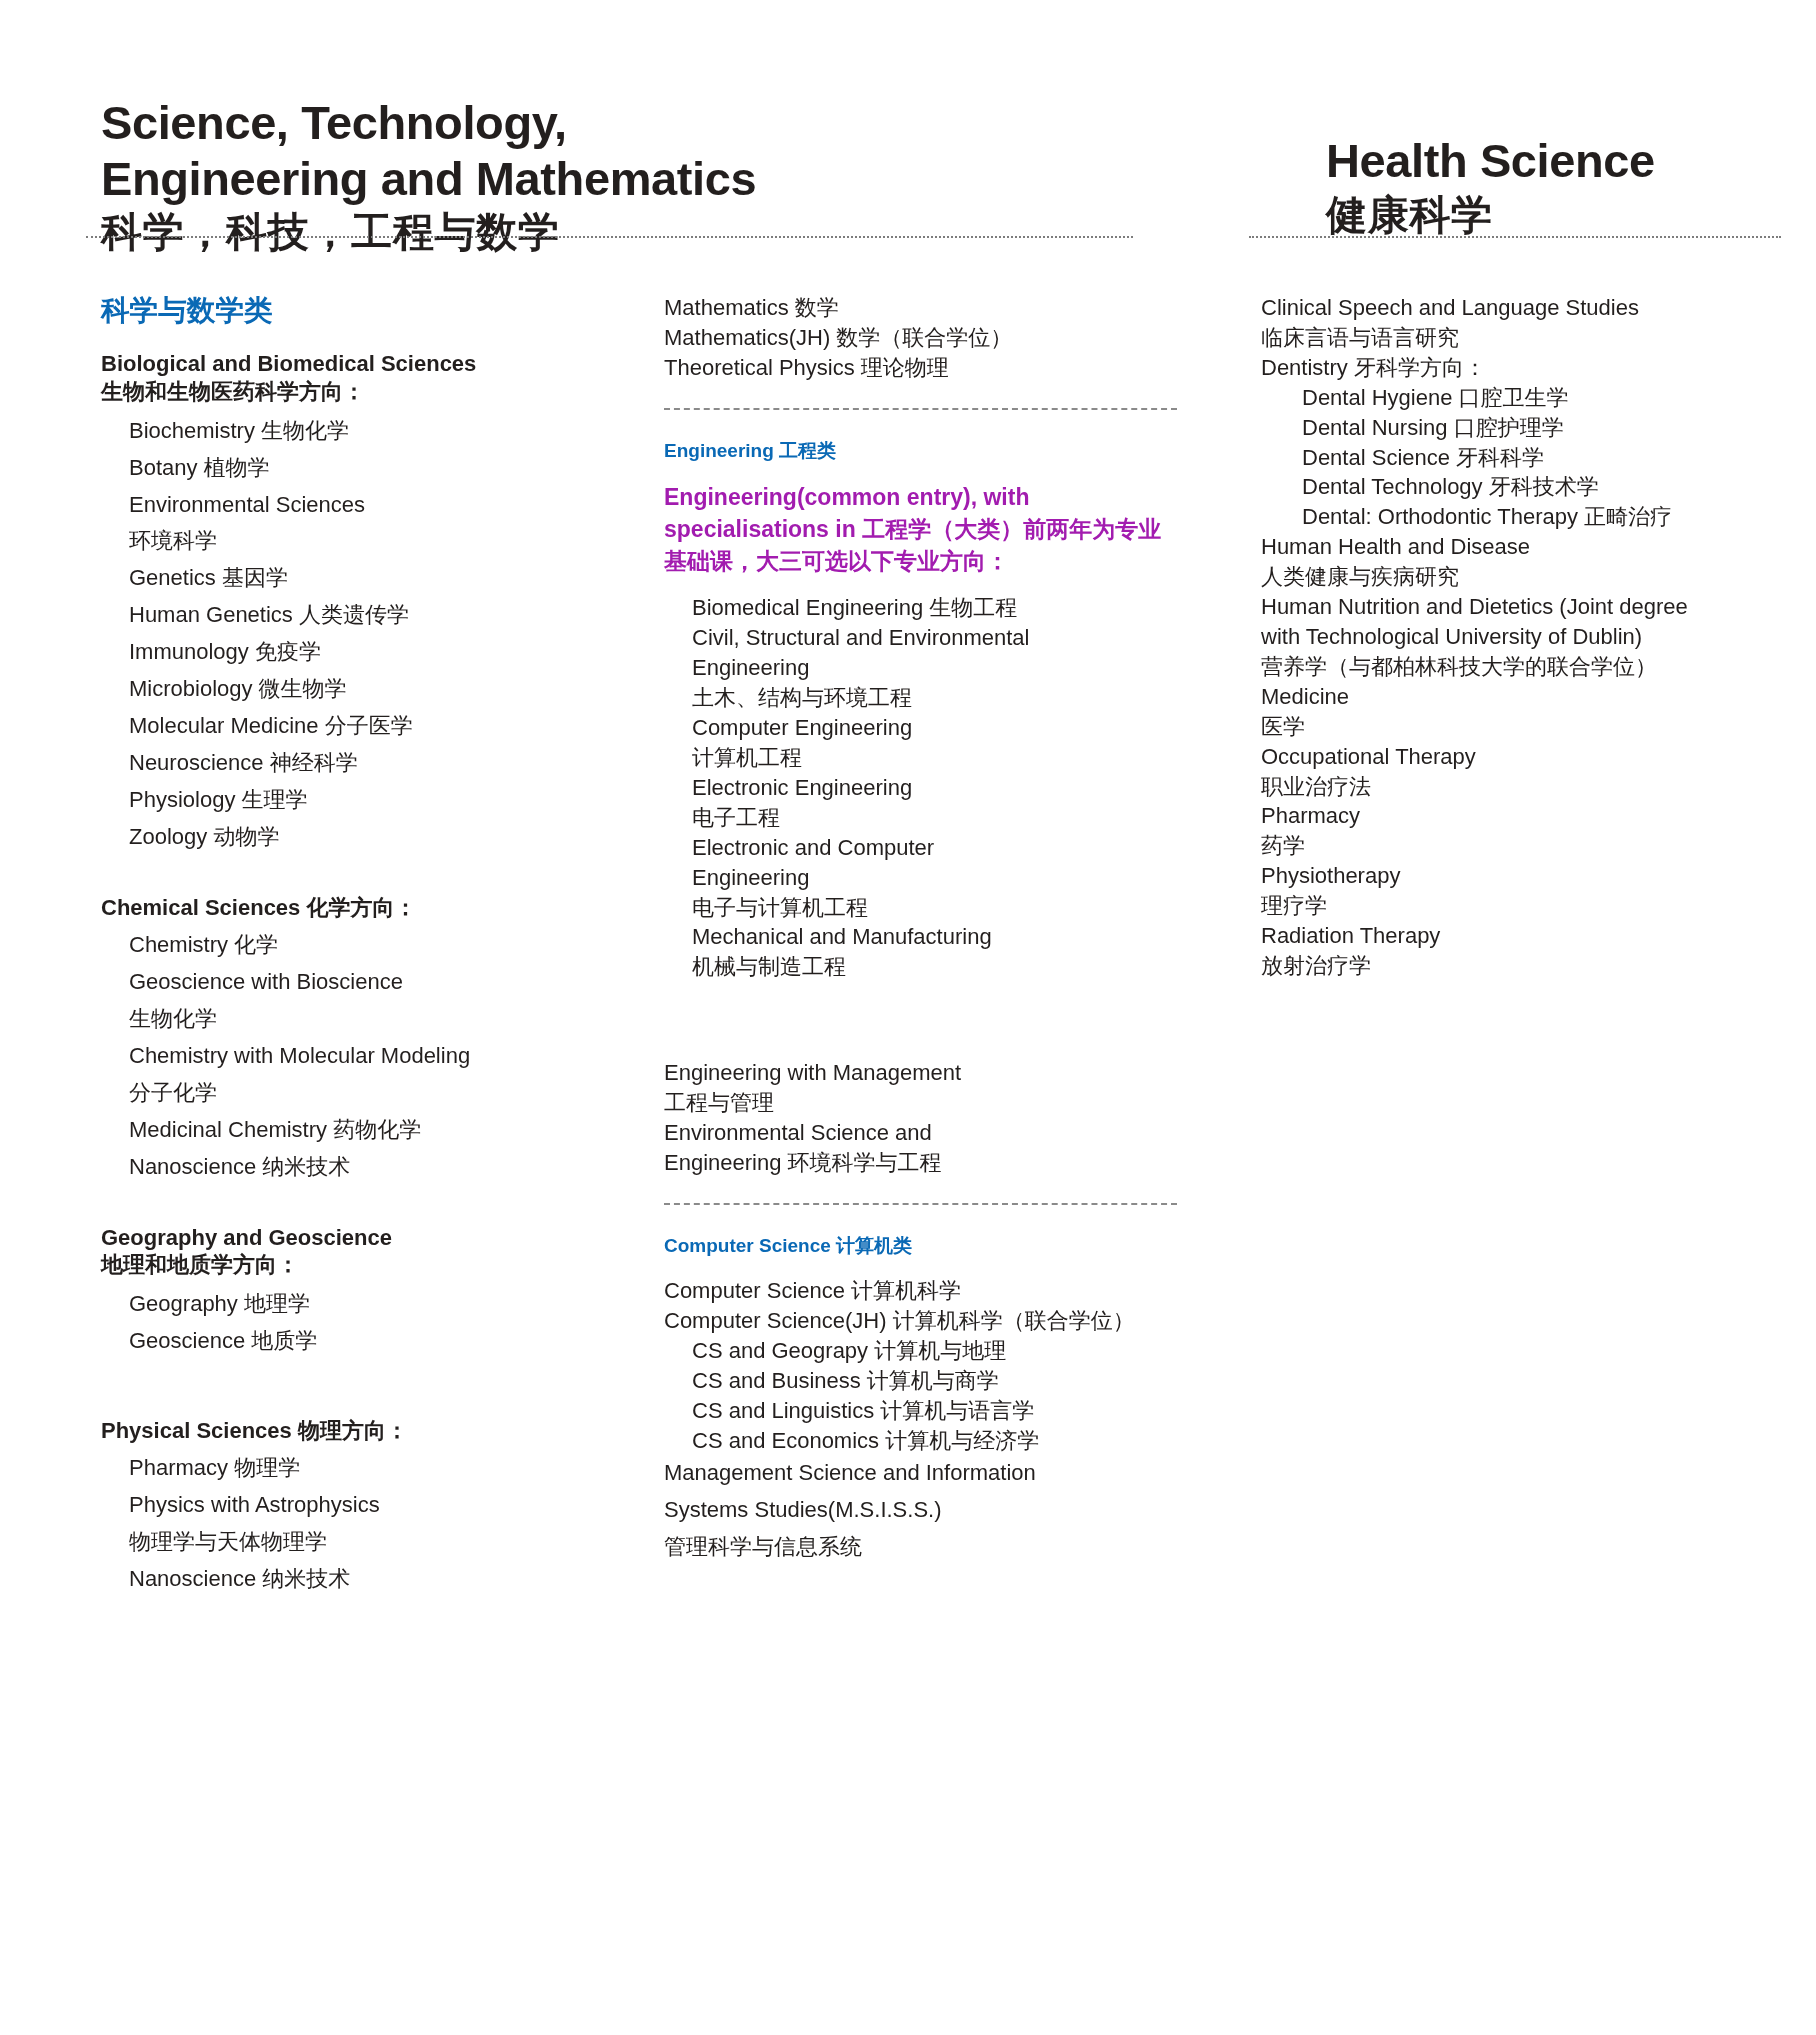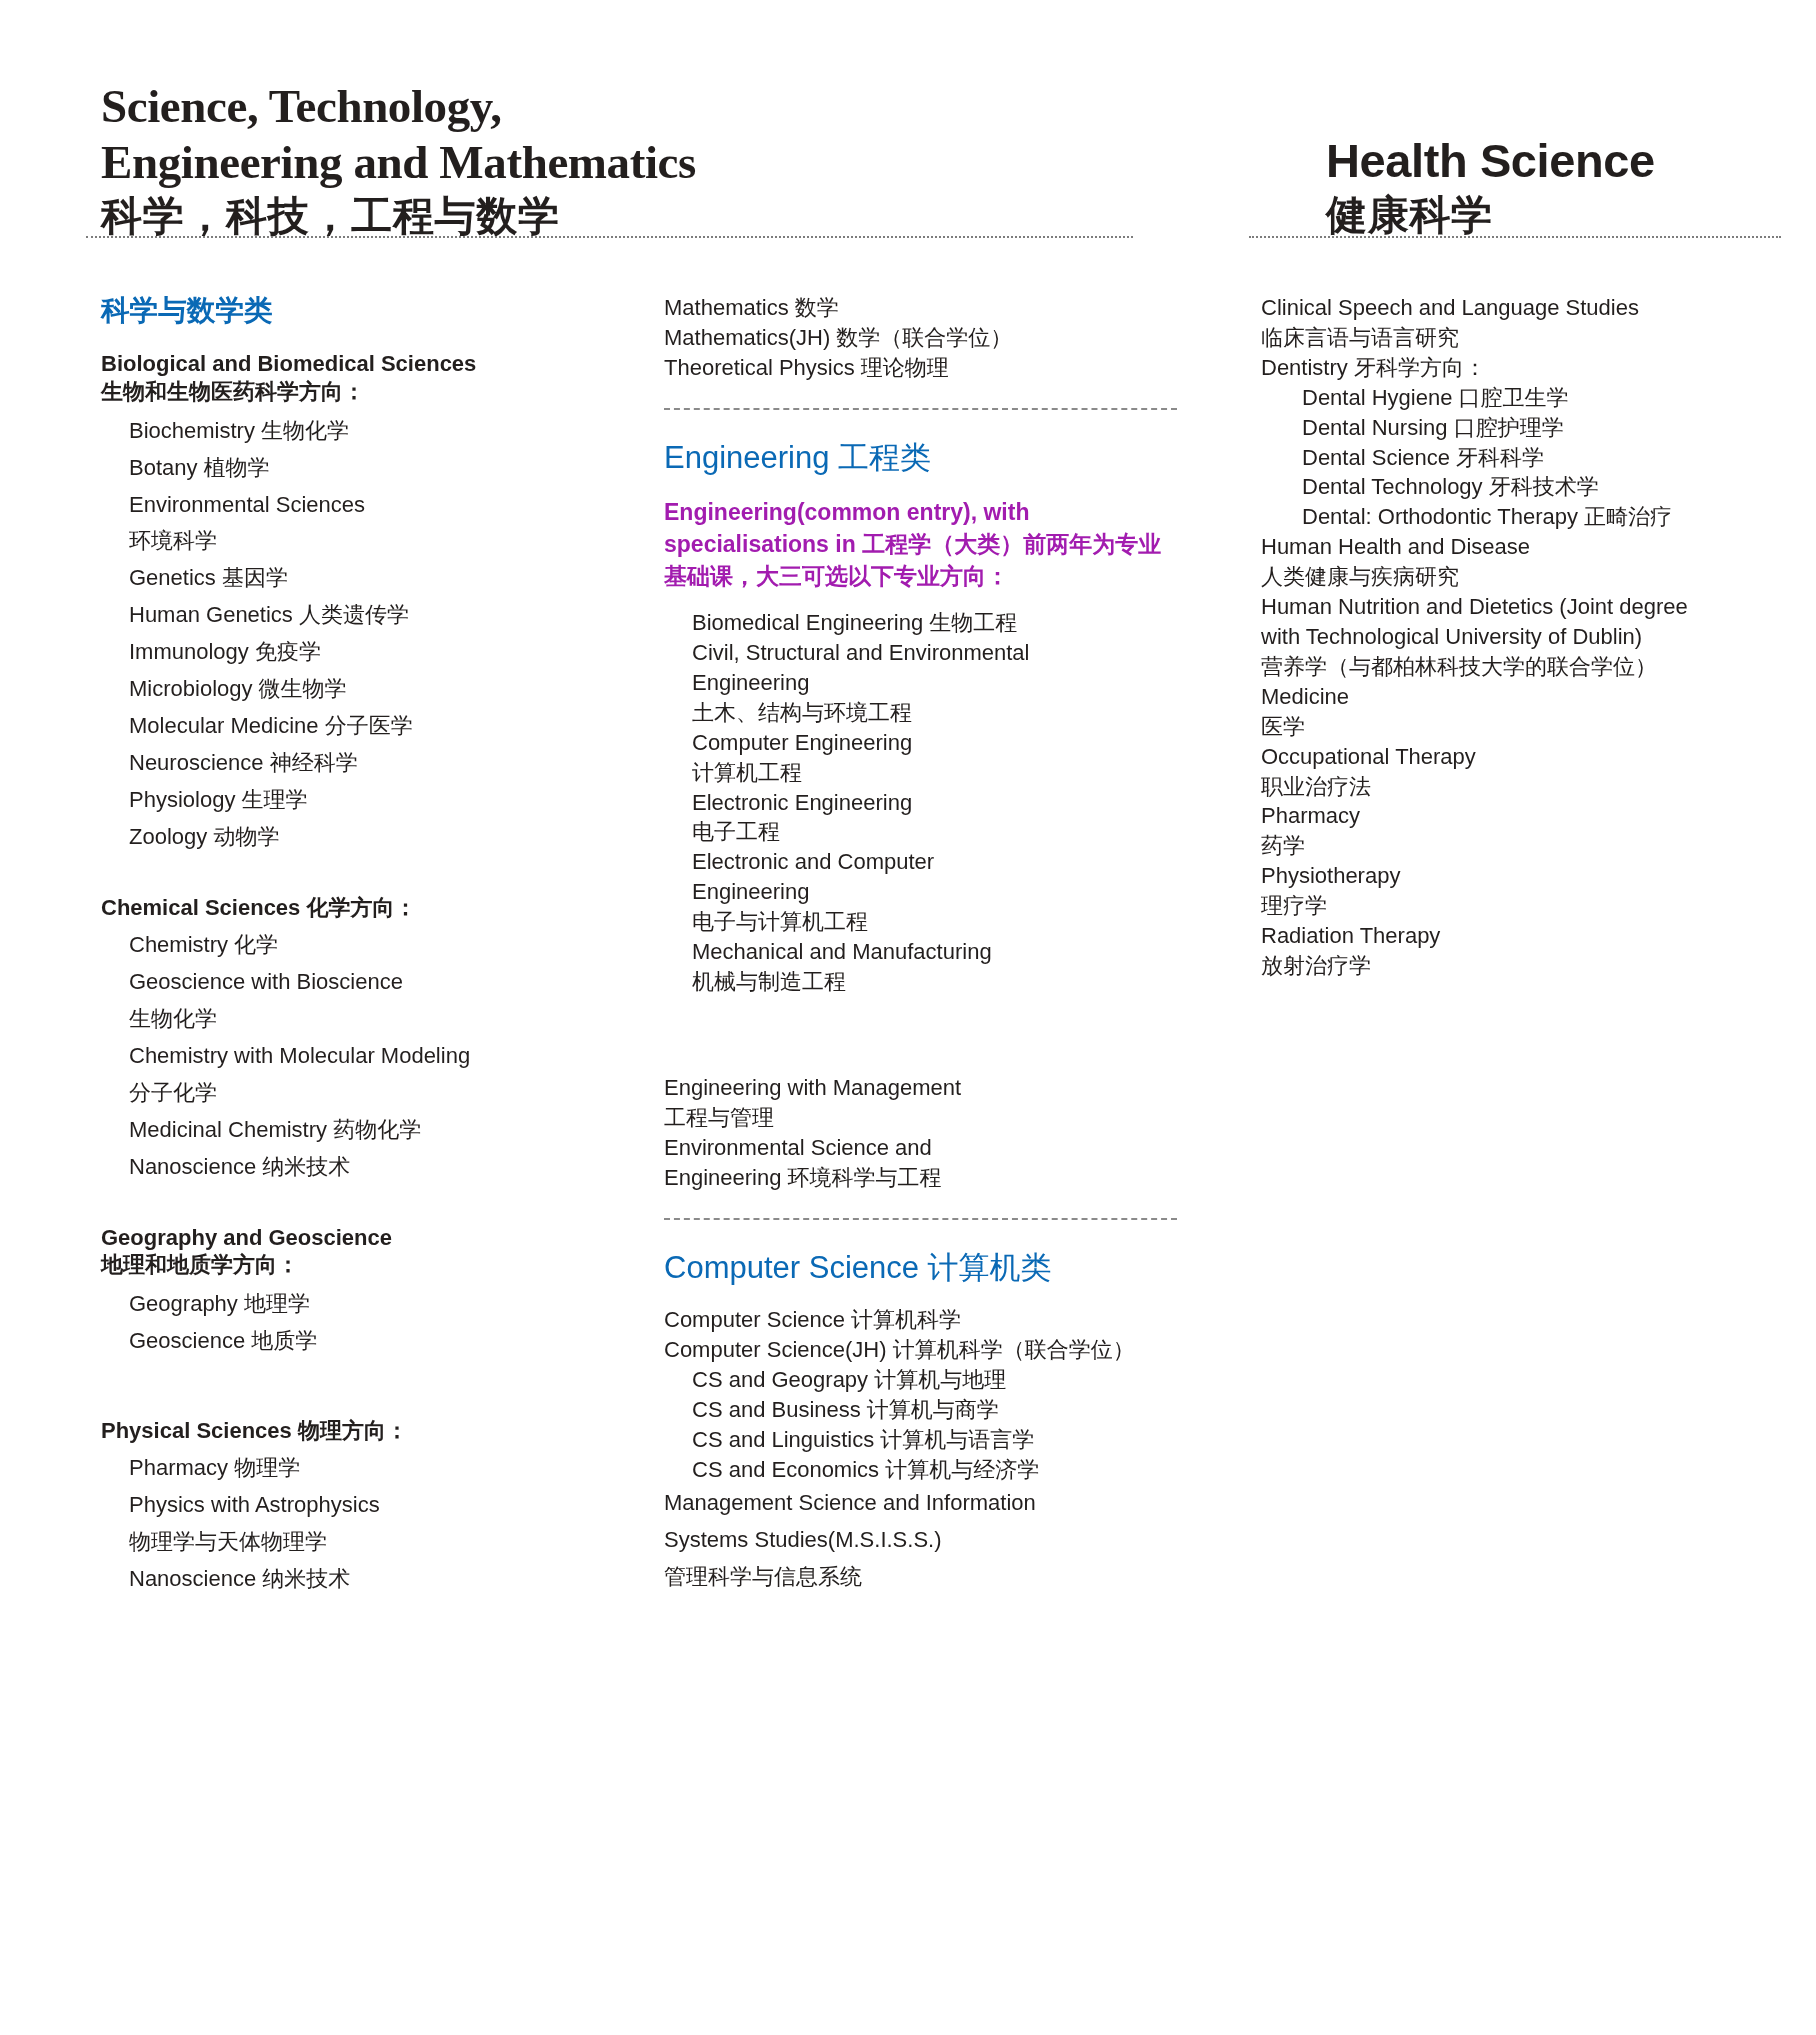--- a/index.html
+++ b/index.html
@@ -42,21 +42,21 @@
     white-space: pre-line;
     margin: 0;
   }
   .big-title .cn {
     display: block;
     font-size: 41px;
     font-weight: 700;
     letter-spacing: 0.7px;
     line-height: 1.3;
   }
-  #stem-title { left: 101px; top: 24px; width: 879px; font-family: Liberation Serif, serif; }
+  #stem-title { left: 101px; top: 40px; width: 879px; }
   #health-title { left: 1326px; top: 78px; width: 513px; }
 
   .rule-dotted {
     position: absolute;
     height: 0;
     border-top: 2.2px dotted #7c7c7c;
   }
   #rule-left  { left: 86px;  top: 236px; width: 1047px; }
   #rule-right { left: 1249px; top: 236px; width: 532px; }
 
@@ -73,22 +73,22 @@
     font-size: 28.6px;
     font-weight: 700;
     color: #0a69b5;
     line-height: 1.22;
     margin: 0 0 22px 0;
   }
   .sec-head .en { display: block; }
   .sec-head .cn { display: block; }
 
   .sec-head-inline {
-    font-size: 31px;
-    font-weight: 400;
+    font-size: 19px;
+    font-weight: 700;
     color: #0a69b5;
     line-height: 1.22;
     margin: 0 0 19px 0;
   }
 
   .group-head {
     font-size: 22px;
     font-weight: 700;
     color: #231f1e;
     line-height: 1.26;

